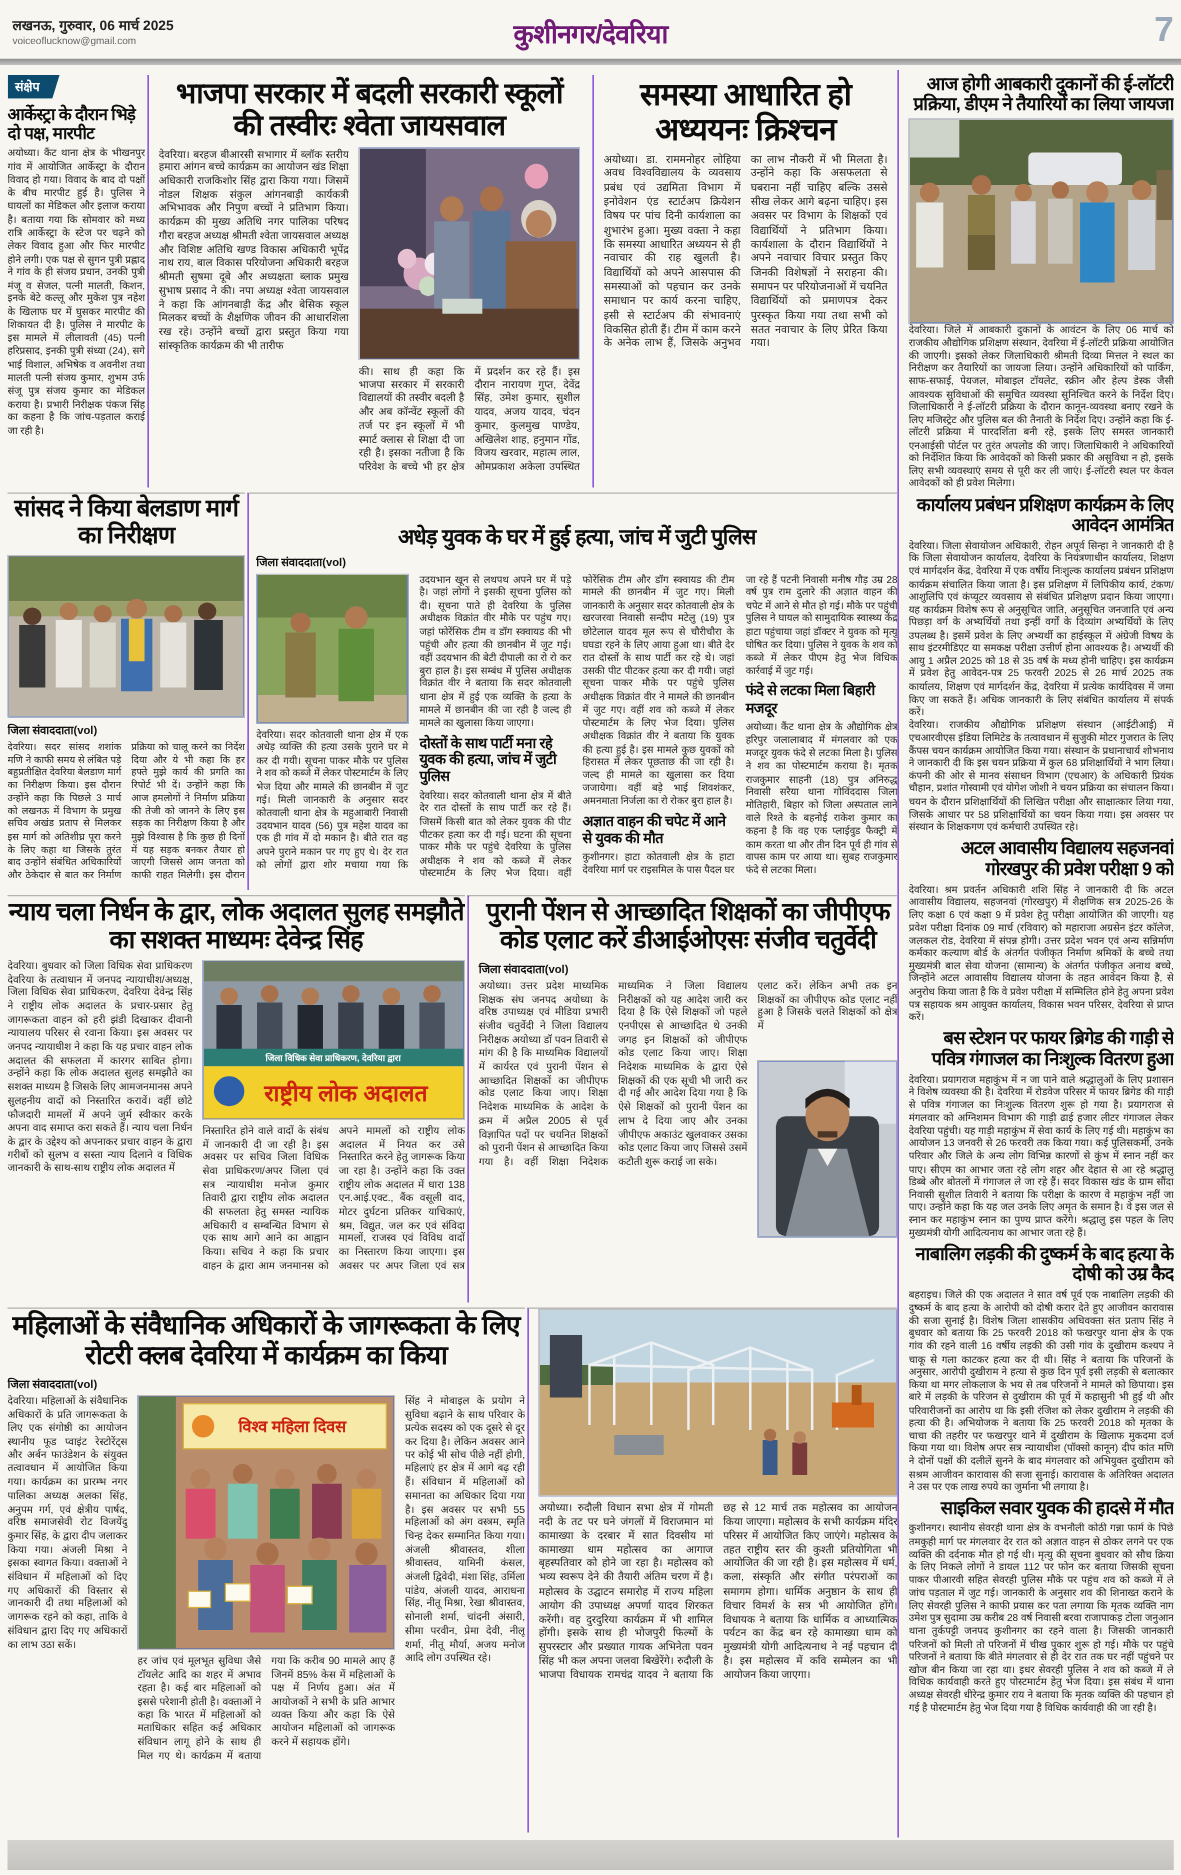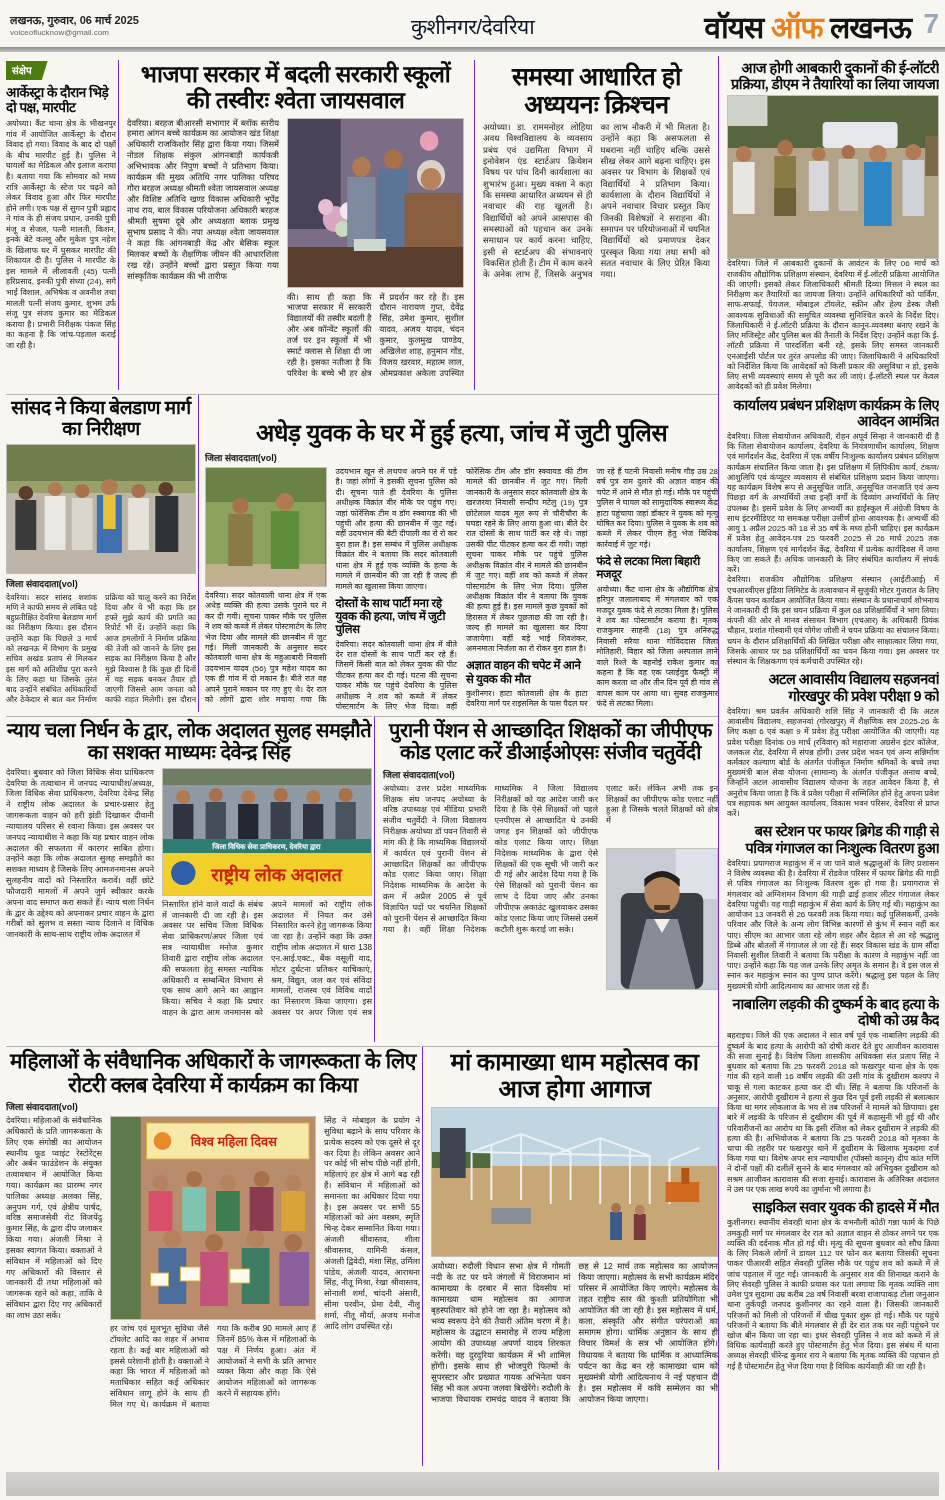--- a/index.html
+++ b/index.html
@@ -2,58 +2,58 @@
 <html><head>
 <meta charset="utf-8">
 <style>
   html,body{margin:0;padding:0;}
   body{width:945px;height:1500px;position:relative;background:#e9e8e3;font-family:"Liberation Sans",sans-serif;}
   #paper{position:absolute;inset:0;background:#f7f6f1;overflow:hidden;}
   
   #hdr{position:absolute;top:0;left:0;right:0;height:68px;}
   .dateline{position:absolute;left:10px;top:12px;font-size:11px;font-weight:bold;color:#222;}
   .email{position:absolute;left:10px;top:28px;font-size:8px;color:#666;}
-  .section{position:absolute;left:0;right:0;top:12px;text-align:center;font-size:21px;font-weight:400;color:#0f172a;letter-spacing:-0.5px;}
+  .section{position:absolute;left:0;right:0;top:12px;text-align:center;font-size:21px;font-weight:700;color:#701a75;letter-spacing:-0.5px;}
   .masthead{position:absolute;right:34px;top:6px;font-size:30px;font-weight:900;letter-spacing:-1px;color:#141414;}
   .masthead .of{color:#e8821e;}
   .pgnum{position:absolute;right:6px;top:8px;font-size:28px;font-weight:900;color:#9aa9ba;}
   .rule{position:absolute;top:47px;left:0;right:0;height:5px;background:linear-gradient(#8f8f8f,#c2c2c2);}
   
   #content{position:absolute;top:56px;left:6px;right:6px;height:1414px;}
   .art{position:absolute;overflow:hidden;}
   .bl{border-left:1px solid #6d28d9;}
   .bt{border-top:1px solid #b3b3af;}
   .hl{font-weight:900;color:#0d0d0d;text-align:center;line-height:1.12;letter-spacing:-0.5px;margin:2px 0 4px;}
   .body{text-align:justify;color:#1f1f1f;line-height:1.32;overflow:hidden;}
   .byline{font-size:9px;font-weight:bold;color:#111;margin:3px 0;}
   .subhl{font-weight:900;color:#0d0d0d;font-size:11.5px;line-height:1.15;margin:5px 0 3px;text-align:left;letter-spacing:-0.3px;}
   .cols2{column-count:2;column-gap:8px;}
   .cols4{column-count:4;column-gap:9px;}
   .ph{background:#1d4ed8;overflow:hidden;position:relative;border:1px solid #c2c0b8;}
   .ph svg{display:block;width:100%;height:100%;}
-  .brief-label{background:#4d7c0f;color:#fff;display:inline-block;padding:2px 16px 3px 6px;clip-path:polygon(0 0,100% 0,86% 100%,0 100%);font-weight:bold;font-size:10px;margin-bottom:3px;}
+  .brief-label{background:#0c4a6e;color:#fff;display:inline-block;padding:2px 16px 3px 6px;clip-path:polygon(0 0,100% 0,86% 100%,0 100%);font-weight:bold;font-size:10px;margin-bottom:3px;}
   .footer-strip{position:absolute;bottom:4px;left:6px;right:6px;height:24px;background:linear-gradient(#d4d3cf,#c4c3bf);}
   
   #brief{left:0;top:4px;width:110px;height:330px;}
   #brief .hl{font-size:13.5px;text-align:left;}
   #brief .body{font-size:8px;}
   #bjp{left:112px;top:4px;width:354px;height:330px;padding:0 8px;box-sizing:border-box;}
   #bjp .hl{font-size:23px;}
   #bjp .body{font-size:8.3px;}
   #christian{left:468px;top:4px;width:244px;height:330px;padding:0 8px;box-sizing:border-box;}
   #christian .hl{font-size:25px;}
   #christian .body{font-size:8.6px;height:234px;}
   #rightcol{left:712px;top:0;width:221px;height:1414px;padding-left:8px;box-sizing:border-box;}
   #rightcol .hl{font-size:14.5px;text-align:right;margin:4px 0 3px;}
   #rightcol .body{font-size:8px;line-height:1.28;}
   #mproad{left:0;top:338px;width:190px;height:318px;}
   #mproad .hl{font-size:19px;}
   #mproad .body{font-size:7.8px;height:120px;}
   #murder{left:192px;top:338px;width:520px;height:318px;padding-left:6px;box-sizing:border-box;}
-  #murder .hl{font-size:24px;margin-top:25px;}
+  #murder .hl{font-size:17px;margin-top:25px;}
   #murder .body{font-size:7.9px;height:252px;}
   #lok{left:0;top:660px;width:366px;height:326px;}
   #lok .hl{font-size:20px;}
   #lok .body{font-size:8.2px;}
   #gpf{left:368px;top:660px;width:344px;height:326px;padding-left:8px;box-sizing:border-box;}
   #gpf .hl{font-size:20px;}
   #gpf .body{font-size:8.2px;}
   #rotary{left:0;top:990px;width:414px;height:420px;}
   #rotary .hl{font-size:21px;}
   #rotary .body{font-size:8.2px;}
@@ -63,21 +63,20 @@
   .flexrow{display:flex;gap:8px;}
 </style>
 </head>
 <body>
 
 <div id="paper">
   <div id="hdr">
     <div class="dateline">लखनऊ, गुरुवार, 06 मार्च 2025</div>
     <div class="email">voiceoflucknow@gmail.com</div>
     <div class="section">कुशीनगर/देवरिया</div>
-    <div class="masthead"><span>वॉयस</span> <span class="of">ऑफ</span> <span>लखनऊ</span></div>
     <div class="pgnum">7</div>
     <div class="rule"></div>
   </div>
 
   <div id="content">
 
     <div class="art" id="brief">
       <div class="brief-label">संक्षेप</div>
       <div class="hl">आर्केस्ट्रा के दौरान भिड़े दो पक्ष, मारपीट</div>
       <div class="body" style="height:248px">अयोध्या। कैंट थाना क्षेत्र के भीखनपुर गांव में आयोजित आर्केस्ट्रा के दौरान विवाद हो गया। विवाद के बाद दो पक्षों के बीच मारपीट हुई है। पुलिस ने घायलों का मेडिकल और इलाज कराया है। बताया गया कि सोमवार को मध्य रात्रि आर्केस्ट्रा के स्टेज पर चढ़ने को लेकर विवाद हुआ और फिर मारपीट होने लगी। एक पक्ष से सुगन पुत्री प्रह्लाद ने गांव के ही संजय प्रधान, उनकी पुत्री मंजू व सेजल, पत्नी मालती, किशन, इनके बेटे कल्लू और मुकेश पुत्र नहेश के खिलाफ घर में घुसकर मारपीट की शिकायत दी है। पुलिस ने मारपीट के इस मामले में लीलावती (45) पत्नी हरिप्रसाद, इनकी पुत्री संध्या (24), सगे भाई विशाल, अभिषेक व अवनीश तथा मालती पत्नी संजय कुमार, शुभम उर्फ संजू पुत्र संजय कुमार का मेडिकल कराया है। प्रभारी निरीक्षक पंकज सिंह का कहना है कि जांच-पड़ताल कराई जा रही है।</div>
@@ -302,21 +301,20 @@
               <rect x="40" y="156" width="18" height="13" fill="#fdfaf0" stroke="#d9b23a"></rect>
             </svg>
           </div>
           <div class="cols2 body" style="height:120px;margin-top:4px">हर जांच एवं मूलभूत सुविधा जैसे टॉयलेट आदि का शहर में अभाव रहता है। कई बार महिलाओं को इससे परेशानी होती है। वक्ताओं ने कहा कि भारत में महिलाओं को मताधिकार सहित कई अधिकार संविधान लागू होने के साथ ही मिल गए थे। कार्यक्रम में बताया गया कि करीब 90 मामले आए हैं जिनमें 85% केस में महिलाओं के पक्ष में निर्णय हुआ। अंत में आयोजकों ने सभी के प्रति आभार व्यक्त किया और कहा कि ऐसे आयोजन महिलाओं को जागरूक करने में सहायक होंगे।</div>
         </div>
         <div class="body" style="flex:1;height:328px">सिंह ने मोबाइल के प्रयोग ने सुविधा बढ़ाने के साथ परिवार के प्रत्येक सदस्य को एक दूसरे से दूर कर दिया है। लेकिन अवसर आने पर कोई भी सोच पीछे नहीं होगी, महिलाएं हर क्षेत्र में आगे बढ़ रही हैं। संविधान में महिलाओं को समानता का अधिकार दिया गया है। इस अवसर पर सभी 55 महिलाओं को अंग वस्त्रम, स्मृति चिन्ह देकर सम्मानित किया गया। अंजली श्रीवास्तव, शीला श्रीवास्तव, यामिनी कंसल, अंजली द्विवेदी, मंशा सिंह, उर्मिला पांडेय, अंजली यादव, आराधना सिंह, नीतू मिश्रा, रेखा श्रीवास्तव, सोनाली शर्मा, चांदनी अंसारी, सीमा परवीन, प्रेमा देवी, नीलू शर्मा, नीतू मौर्या, अजय मनोज आदि लोग उपस्थित रहे।</div>
       </div>
     </div>
 
     <div class="art bl bt" id="kamakhya">
-      <div class="hl">मां कामाख्या धाम महोत्सव का आज होगा आगाज</div>
       <div class="ph" style="height:148px">
         <svg viewBox="0 0 288 148" preserveAspectRatio="none">
           <rect width="288" height="148" fill="#c2d6e2"></rect>
           <rect x="0" y="58" width="288" height="90" fill="#c7a775"></rect>
           <rect x="0" y="44" width="60" height="16" fill="#4f6b3f"></rect>
           <rect x="8" y="20" width="26" height="50" fill="#3e4450"></rect>
           <g stroke="#eef1f3" stroke-width="2" fill="none">
             <path d="M40 92 L40 44 L90 26 L140 44 L140 92"></path>
             <path d="M90 92 L90 26"></path>
             <path d="M120 96 L120 48 L170 30 L220 48 L220 96"></path>

